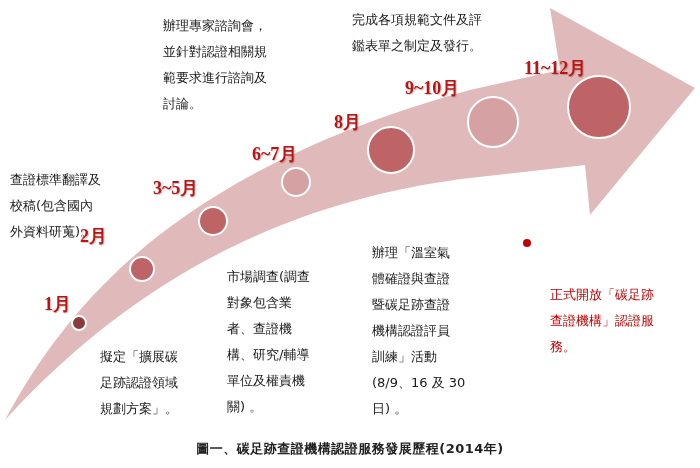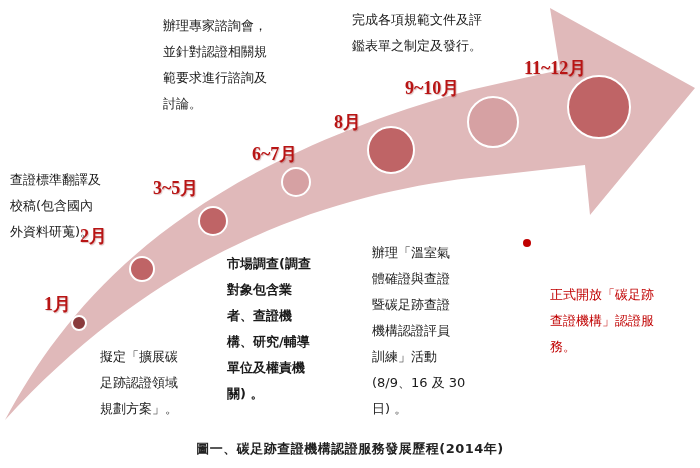--- a/index.html
+++ b/index.html
@@ -40,21 +40,21 @@
 <div class="label" style="left:334px; top:110px;font-family:Liberation Serif, serif;">8月</div>
 <div class="label" style="left:405px; top:76px;">9~10月</div>
 <div class="label" style="left:524px; top:56px;">11~12月</div>
 
 <div class="txt" style="left:100px; top:344px;">擬定「擴展碳
 足跡認證領域
 規劃方案」。</div>
 <div class="txt" style="left:10px; top:167px;">查證標準翻譯及
 校稿(包含國內
 外資料研蒐)。</div>
-<div class="txt" style="left:227px; top:251px;font-weight:bold;">市場調查(調查
+<div class="txt" style="left:227px; top:264px;">市場調查(調查
 對象包含業
 者、查證機
 構、研究/輔導
 單位及權責機
 關) 。</div>
 <div class="txt" style="left:163px; top:13px;">辦理專家諮詢會，
 並針對認證相關規
 範要求進行諮詢及
 討論。</div>
 <div class="txt" style="left:372px; top:240px;">辦理「溫室氣

